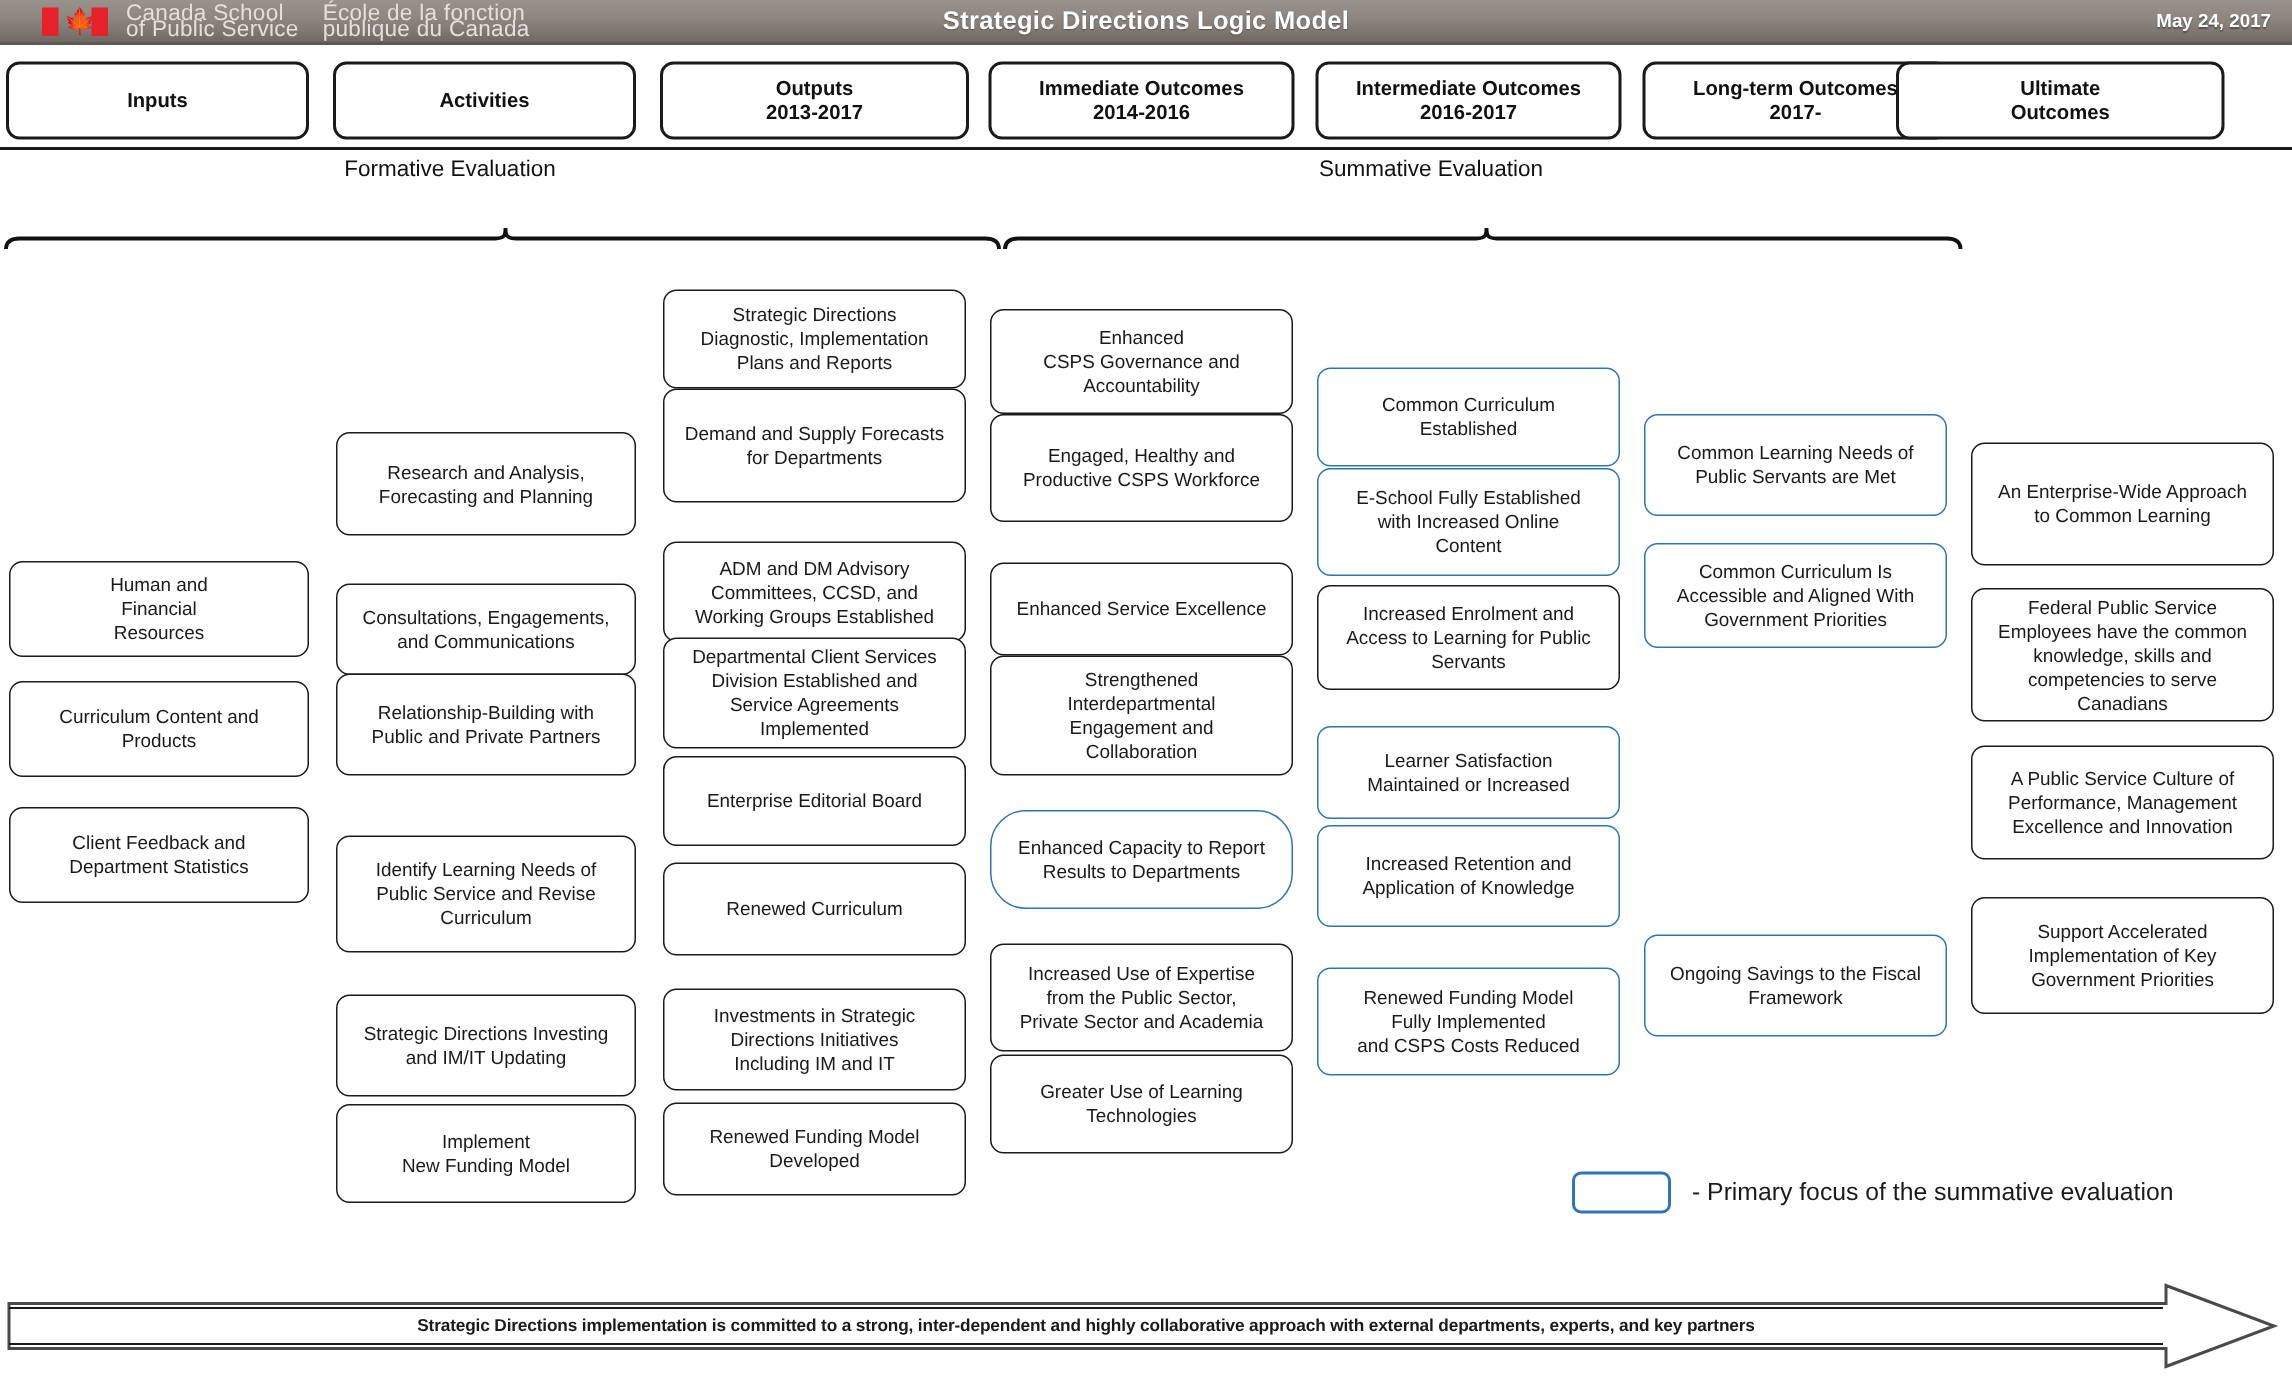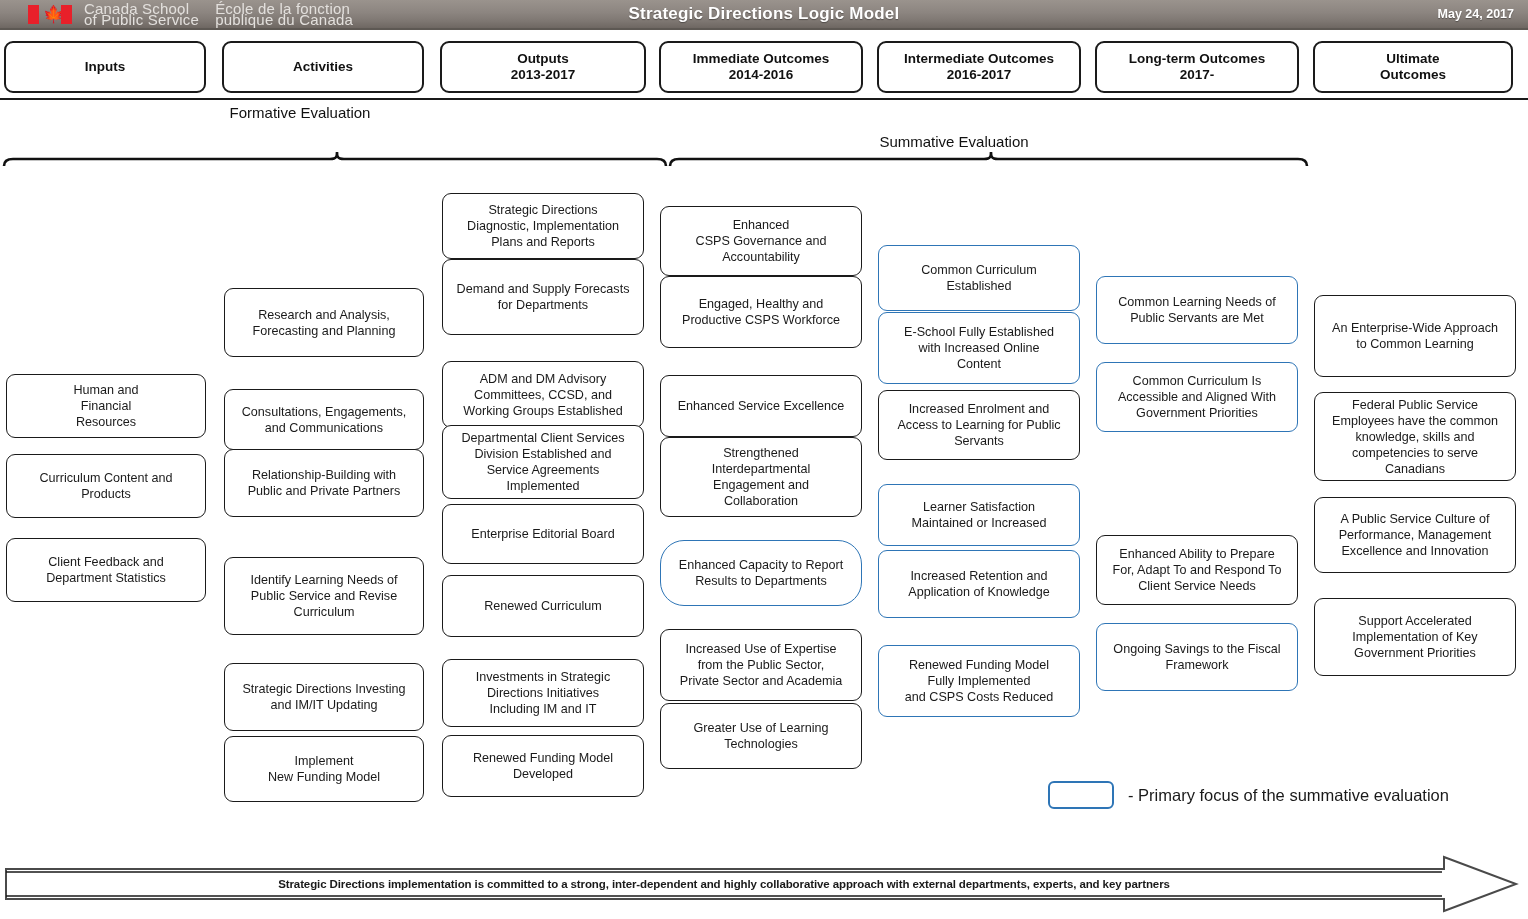--- a/index.html
+++ b/index.html
@@ -115,30 +115,30 @@
       <span>2014-2016</span>
     </div>
     <div class="chip" style="left:877px;width:204px;">
       <span>Intermediate Outcomes</span>
       <span>2016-2017</span>
     </div>
     <div class="chip" style="left:1095px;width:204px;">
       <span>Long-term Outcomes</span>
       <span>2017-</span>
     </div>
-    <div class="chip" style="left:1313px;width:200px;">
+    <div class="chip" style="left:1264px;width:219px;">
       <span>Ultimate</span>
       <span>Outcomes</span>
     </div>
   </div>
 
   <div class="rule"></div>
 
   <div class="evallabel" style="left:213px;top:104px;width:174px;">Formative Evaluation</div>
-  <div class="evallabel" style="left:860px;top:104px;width:188px;margin-top:29px;">Summative Evaluation</div>
+  <div class="evallabel" style="left:860px;top:104px;width:188px;">Summative Evaluation</div>
 
   <svg class="brace" style="left:0px;top:128px;" width="680" height="40">
     <path d="M5,38 L5,146 M5,146" fill="none"></path>
     <path d="M4,38 C4,33 8,31 13,31 L330,31 C337,31 337,28 337,24 C337,28 337,31 344,31 L657,31 C662,31 666,33 666,38" fill="none" stroke="#111" stroke-width="2.6"></path>
   </svg>
   <svg class="brace" style="left:666px;top:128px;" width="660" height="40">
     <path d="M4,38 C4,33 8,31 13,31 L318,31 C325,31 325,28 325,24 C325,28 325,31 332,31 L632,31 C637,31 641,33 641,38" fill="none" stroke="#111" stroke-width="2.6"></path>
   </svg>
 
   <div class="box" style="left:6px;top:374px;width:200px;height:64px;">Human and<br>Financial<br>Resources</div>
@@ -171,21 +171,20 @@
 
   <div class="box blue" style="left:878px;top:245px;width:202px;height:66px;">Common Curriculum<br>Established</div>
   <div class="box blue" style="left:878px;top:312px;width:202px;height:72px;">E-School Fully Established<br>with Increased Online<br>Content</div>
   <div class="box" style="left:878px;top:390px;width:202px;height:70px;">Increased Enrolment and<br>Access to Learning for Public<br>Servants</div>
   <div class="box blue" style="left:878px;top:484px;width:202px;height:62px;">Learner Satisfaction<br>Maintained or Increased</div>
   <div class="box blue" style="left:878px;top:550px;width:202px;height:68px;">Increased Retention and<br>Application of Knowledge</div>
   <div class="box blue" style="left:878px;top:645px;width:202px;height:72px;">Renewed Funding Model<br>Fully Implemented<br>and CSPS Costs Reduced</div>
 
   <div class="box blue" style="left:1096px;top:276px;width:202px;height:68px;">Common Learning Needs of<br>Public Servants are Met</div>
   <div class="box blue" style="left:1096px;top:362px;width:202px;height:70px;">Common Curriculum Is<br>Accessible  and Aligned With<br>Government Priorities</div>
-  <div class="box" style="left:1096px;top:535px;width:202px;height:70px;">Enhanced Ability to Prepare<br>For, Adapt To and Respond To<br>Client Service Needs</div>
   <div class="box blue" style="left:1096px;top:623px;width:202px;height:68px;">Ongoing Savings to the Fiscal<br>Framework</div>
 
   <div class="box" style="left:1314px;top:295px;width:202px;height:82px;">An Enterprise-Wide Approach<br>to Common Learning</div>
   <div class="box" style="left:1314px;top:392px;width:202px;height:89px;">Federal Public Service<br>Employees have the common<br>knowledge, skills and<br>competencies to serve<br>Canadians</div>
   <div class="box" style="left:1314px;top:497px;width:202px;height:76px;">A Public Service Culture of<br>Performance, Management<br>Excellence and Innovation</div>
   <div class="box" style="left:1314px;top:598px;width:202px;height:78px;">Support Accelerated<br>Implementation of Key<br>Government Priorities</div>
 
   <div class="legend" style="left:1048px;top:781px;">
     <div class="legend-swatch"></div>
     <div class="legend-text">- Primary focus of the summative evaluation</div>

